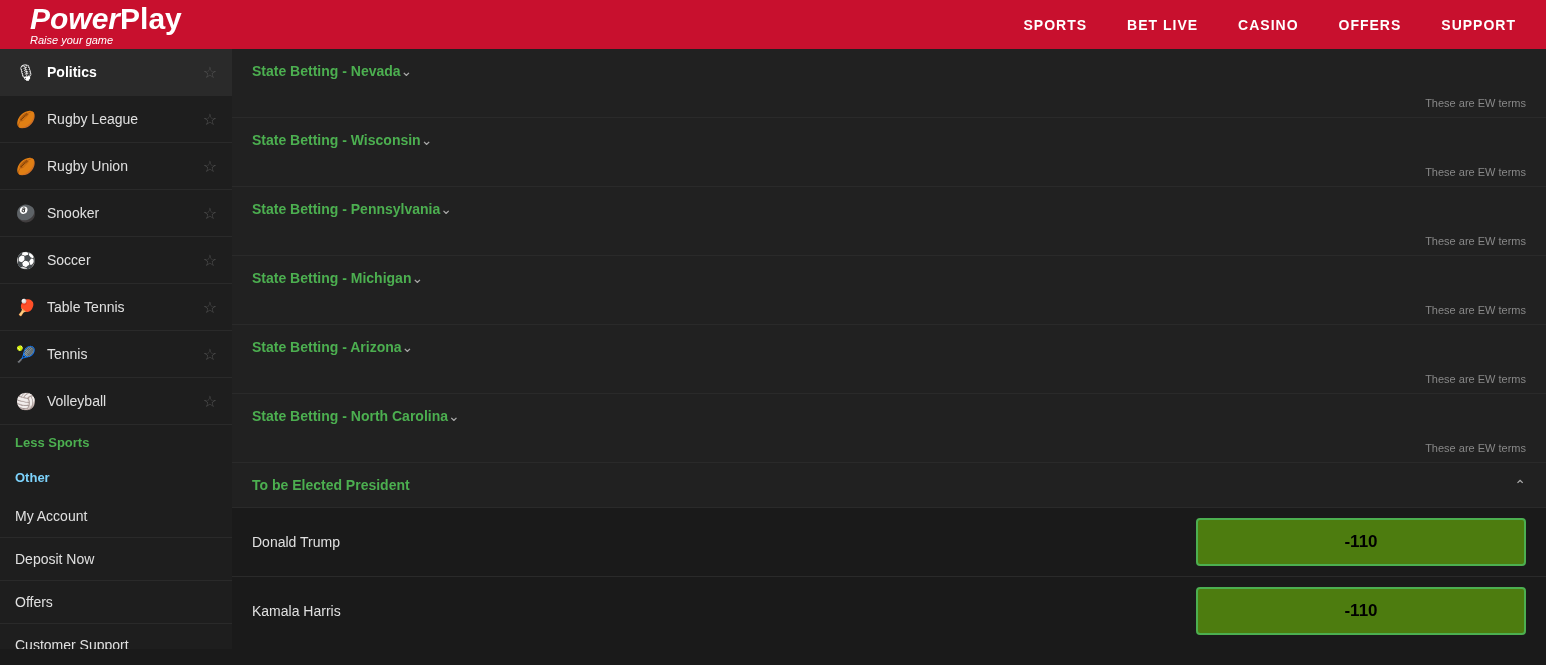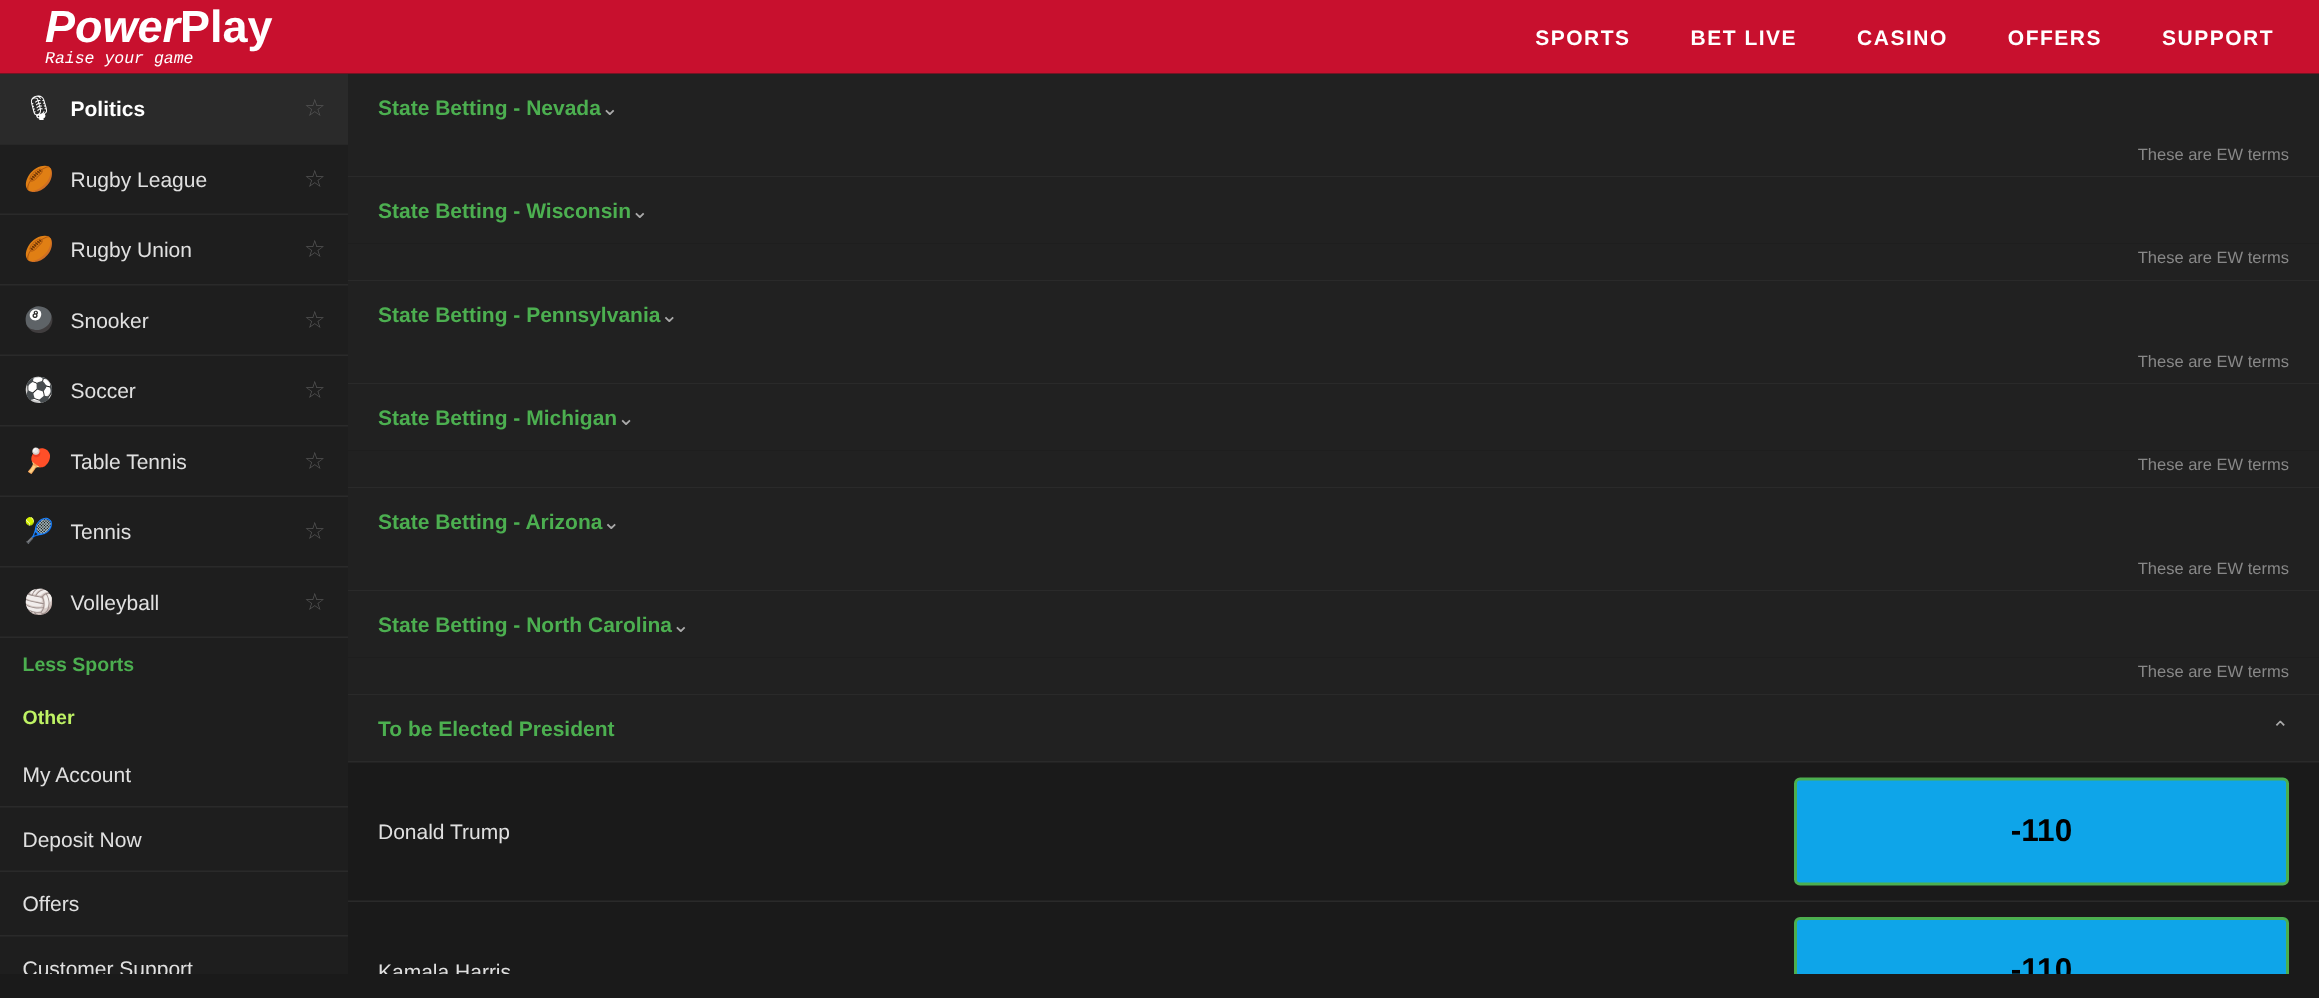--- a/index.html
+++ b/index.html
@@ -21,21 +21,20 @@
     .logo-text {
       font-size: 28px;
       font-weight: 900;
       color: #fff;
       line-height: 1;
     }
     .logo-raise {
       font-size: 11px;
       color: #fff;
       font-style: italic;
-      font-family: Liberation Mono, monospace;
     }
     .header-nav {
       display: flex;
       gap: 40px;
       align-items: flex-start;
     }
     .header-nav a {
       color: #fff;
       text-decoration: none;
       font-size: 14px;
@@ -96,21 +95,21 @@
     .sidebar-section-label {
       padding: 10px 15px;
       font-size: 13px;
       color: #4caf50;
       font-weight: bold;
       cursor: pointer;
     }
     .other-section-label {
       padding: 10px 15px;
       font-size: 13px;
-      color: #bef264;
+      color: #7dd3fc;
       font-weight: bold;
     }
     .sidebar-other-item {
       display: flex;
       align-items: center;
       padding: 13px 15px;
       cursor: pointer;
       border-bottom: 1px solid #2a2a2a;
       font-size: 14px;
       color: #e0e0e0;
@@ -182,29 +181,29 @@
       justify-content: space-between;
       padding: 10px 20px;
       background: #1a1a1a;
       border-top: 1px solid #2a2a2a;
     }
     .president-name {
       color: #e0e0e0;
       font-size: 14px;
     }
     .odds-button {
-      background: #0ea5e9;
+      background: #4d7c0f;
       color: #000;
       border: 2px solid #4caf50;
       border-radius: 4px;
-      padding: 22px 0;
+      padding: 12px 0;
       width: 330px;
       text-align: center;
       font-weight: bold;
-      font-size: 21px;
+      font-size: 17px;
       cursor: pointer;
     }
     .president-subheader {
       display: flex;
       justify-content: flex-end;
       padding: 6px 20px;
       background: #1a1a1a;
       font-size: 11px;
       color: #888;
     }

